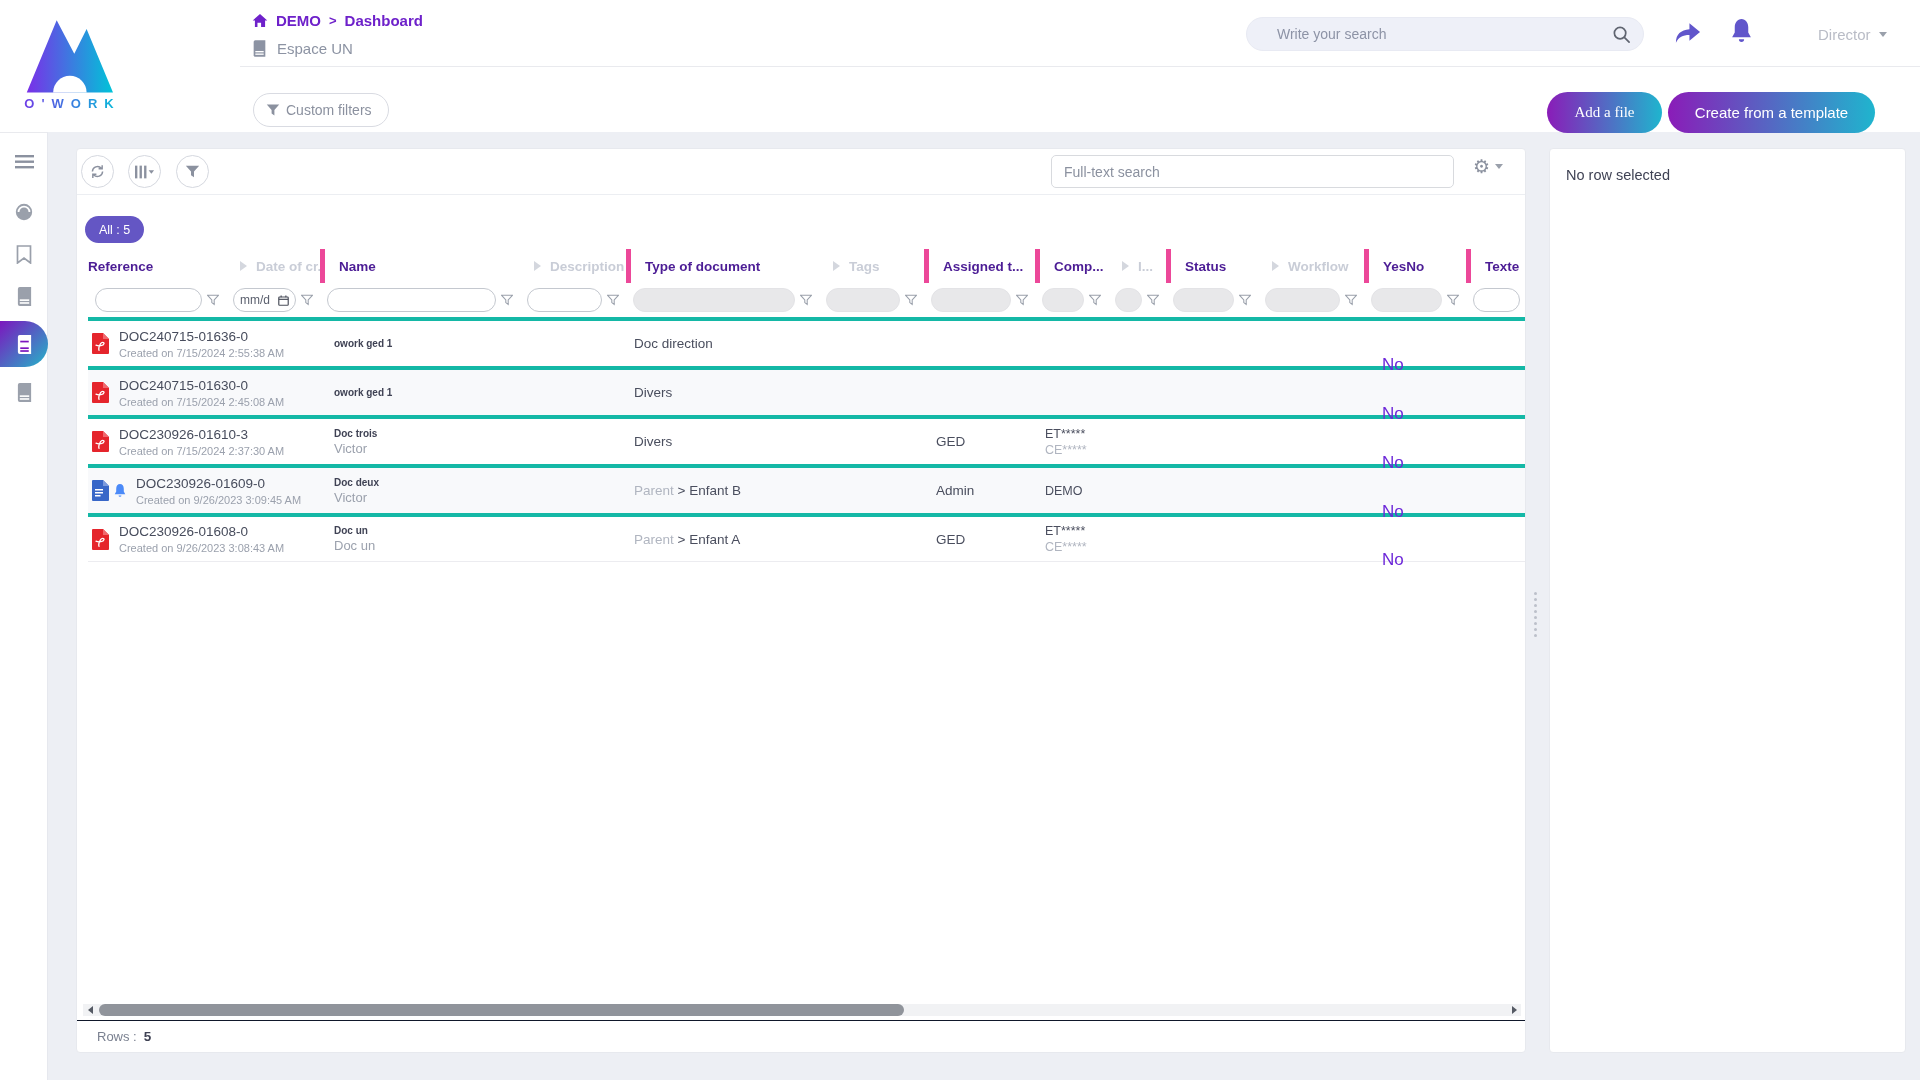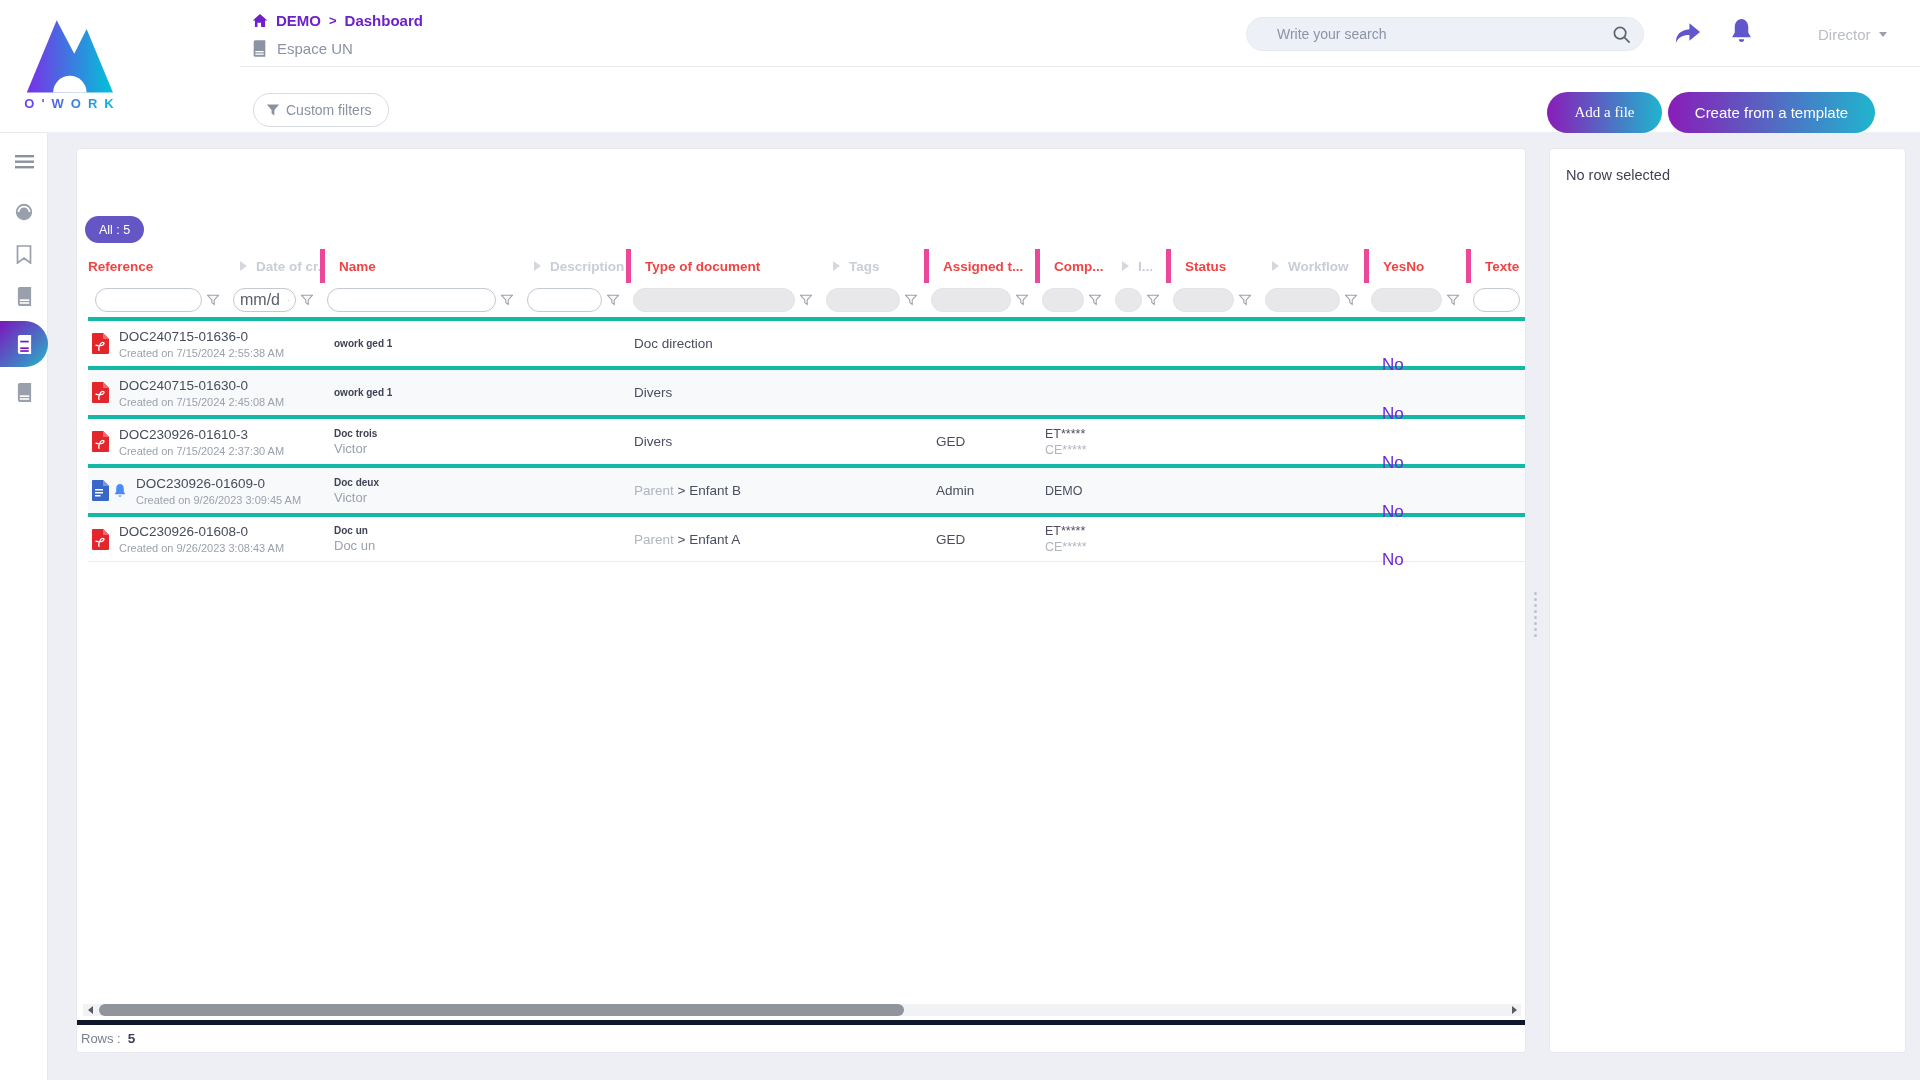--- a/index.html
+++ b/index.html
@@ -57,33 +57,33 @@
   .gear-wrap { position:absolute; left:1396px; top:8px; display:flex; align-items:center; gap:5px; cursor:pointer; color:#8b919f; }
   .gear-glyph { font-size:19px; line-height:1; color:#8b919f; }
 
   
   .tab-badge { position:absolute; left:8px; top:67px; height:27px; padding:0 14px; border-radius:14px; background:#6456c4; color:#fff; font-size:12.5px; display:flex; align-items:center; cursor:pointer; }
 
   
   .tablewrap { position:absolute; left:11px; top:100px; width:1439px; }
   .tgrid { display:grid; grid-template-columns:138px 94px 200px 106px 193px 105px 111px 73px 58px 92px 106px 102px 1fr; }
   .thead { height:34px; }
-  .th { display:flex; align-items:center; font-size:13.5px; font-weight:bold; color:#ef4444; padding-left:14px; white-space:nowrap; overflow:hidden; cursor:pointer; }
+  .th { display:flex; align-items:center; font-size:13.5px; font-weight:bold; color:#4c1d95; padding-left:14px; white-space:nowrap; overflow:hidden; cursor:pointer; }
   .th.inactive { color:#c9cdd7; }
   .th.sep { border-left:5px solid #ec4899; }
   .tri { width:0; height:0; border-top:5px solid transparent; border-bottom:5px solid transparent; border-left:7px solid #d4d7de; margin-right:9px; flex:none; }
   .th.first { padding-left:0; }
 
   
   .frow { height:34px; align-items:center; }
   .fcell { display:flex; align-items:center; gap:5px; padding:0 7px; overflow:hidden; }
   .pill { flex:1; height:24px; border-radius:12px; min-width:12px; }
   .pill.on  { background:#fff; border:1px solid #c4c8cf; }
   .pill.off { background:#e8e8ea; border:1px solid #e3e3e6; }
-  .pill.date { display:flex; align-items:center; justify-content:center; gap:8px; font-size:16px; color:#5a5f6d; padding:11px 6px; }
+  .pill.date { display:flex; align-items:center; justify-content:center; gap:8px; font-size:12px; color:#5a5f6d; padding:11px 6px; }
   .funnel { flex:none; }
 
   
   .trow { height:49px; border-top:4px solid #14b8a6; align-items:center; cursor:pointer; }
   .trow.shaded { background:#f8f9fb; }
   .trow:last-child { border-bottom:1px solid #ececf0; }
   .cell { overflow:hidden; white-space:nowrap; }
   .refcell { grid-column:span 2; display:flex; align-items:center; gap:9px; padding-left:3px; }
   .doc-icons { display:flex; align-items:center; gap:3px; flex:none; }
   .ref-lines .ref { font-size:13.5px; color:#474c5c; }
@@ -99,21 +99,21 @@
   .compcell .c2 { font-size:12.5px; color:#b0b5c0; margin-top:2px; }
   .yncell { padding-left:18px; font-size:17px; color:#6d28d9;margin-top:42px; }
 
   
   .hscroll { position:absolute; left:6px; bottom:36px; width:1438px; height:12px; background:#f1f2f4; display:flex; align-items:center; }
   .hs-arrow { width:14px; height:12px; display:flex; align-items:center; justify-content:center; cursor:pointer; }
   .hs-left-tri  { width:0; height:0; border-top:4px solid transparent; border-bottom:4px solid transparent; border-right:5px solid #555a64; }
   .hs-right-tri { width:0; height:0; border-top:4px solid transparent; border-bottom:4px solid transparent; border-left:5px solid #555a64; }
   .hs-track { flex:1; height:12px; position:relative; }
   .hs-thumb { position:absolute; left:2px; top:0; width:805px; height:12px; background:#90949b; border-radius:6px; cursor:grab; }
-  .card-footer { position:absolute; left:0; bottom:0; width:100%; height:32px; border-top:5px solid #0f172a; display:flex; align-items:center; padding-left:4px; font-size:13px; color:#7a8090; }
+  .card-footer { position:absolute; left:0; bottom:0; width:100%; height:32px; border-top:1px solid #0f172a; display:flex; align-items:center; padding-left:20px; font-size:13px; color:#7a8090; }
   .card-footer b { color:#3f4254; margin-left:7px; font-size:13.5px; }
 
   
   .drag-dots { position:absolute; left:1534px; top:592px; display:flex; flex-direction:column; gap:3px; cursor:col-resize; }
   .drag-dots i { width:3px; height:3px; border-radius:50%; background:#bcc0ca; }
 </style>
 </head>
 <body>
 
 <header class="topbar">
@@ -227,20 +227,45 @@
     <svg width="17" height="19" viewBox="0 0 18 20">
       <path d="M2,2 a2,2 0 0 1 2,-2 h12 v20 H4 a2,2 0 0 1 -2,-2 Z" fill="#9aa0ab"></path>
       <rect x="4" y="13" width="10" height="1.7" fill="#ffffff"></rect>
         <rect x="4" y="16" width="10" height="1.7" fill="#ffffff"></rect>
     </svg>
   </div>
 </nav>
 
 <main class="card main-card">
 
+  <div class="card-toolbar">
+    <div class="circ-btn circ-1">
+      <svg width="17" height="17" viewBox="0 0 20 20">
+        <path d="M4,10 a6,6 0 0 1 10.5,-3.8 M15.5,2.5 v4.2 h-4.2 M16,10 a6,6 0 0 1 -10.5,3.8 M4.5,17.5 v-4.2 h4.2" fill="none" stroke="#8b919f" stroke-width="1.7"></path>
+      </svg>
+    </div>
+    <div class="circ-btn circ-2">
+      <svg width="20" height="14" viewBox="0 0 22 14">
+        <rect x="0" y="0" width="2.6" height="14" fill="#8b919f"></rect>
+          <rect x="5" y="0" width="2.6" height="14" fill="#8b919f"></rect>
+          <rect x="10" y="0" width="2.6" height="14" fill="#8b919f"></rect>
+        <path d="M15,5 h6 l-3,4 Z" fill="#8b919f"></path>
+      </svg>
+    </div>
+    <div class="circ-btn circ-3">
+      <svg width="15" height="15" viewBox="0 0 18 16">
+        <path d="M1,1 h16 l-6.2,7 v7 l-3.6,-2.6 v-4.4 Z" fill="#8b919f"></path>
+      </svg>
+    </div>
+    <input class="fulltext" type="text" placeholder="Full-text search" style="">
+    <div class="gear-wrap">
+      <span class="gear-glyph">⚙</span>
+      <span class="caret"></span>
+    </div>
+  </div>
 
   <div class="tab-badge">All : 5</div>
 
   <div class="tablewrap">
 
     <div class="tgrid thead">
       <div class="th first">Reference</div>
       <div class="th inactive">
           <span class="tri"></span>
           <span>Date of cr...</span>

